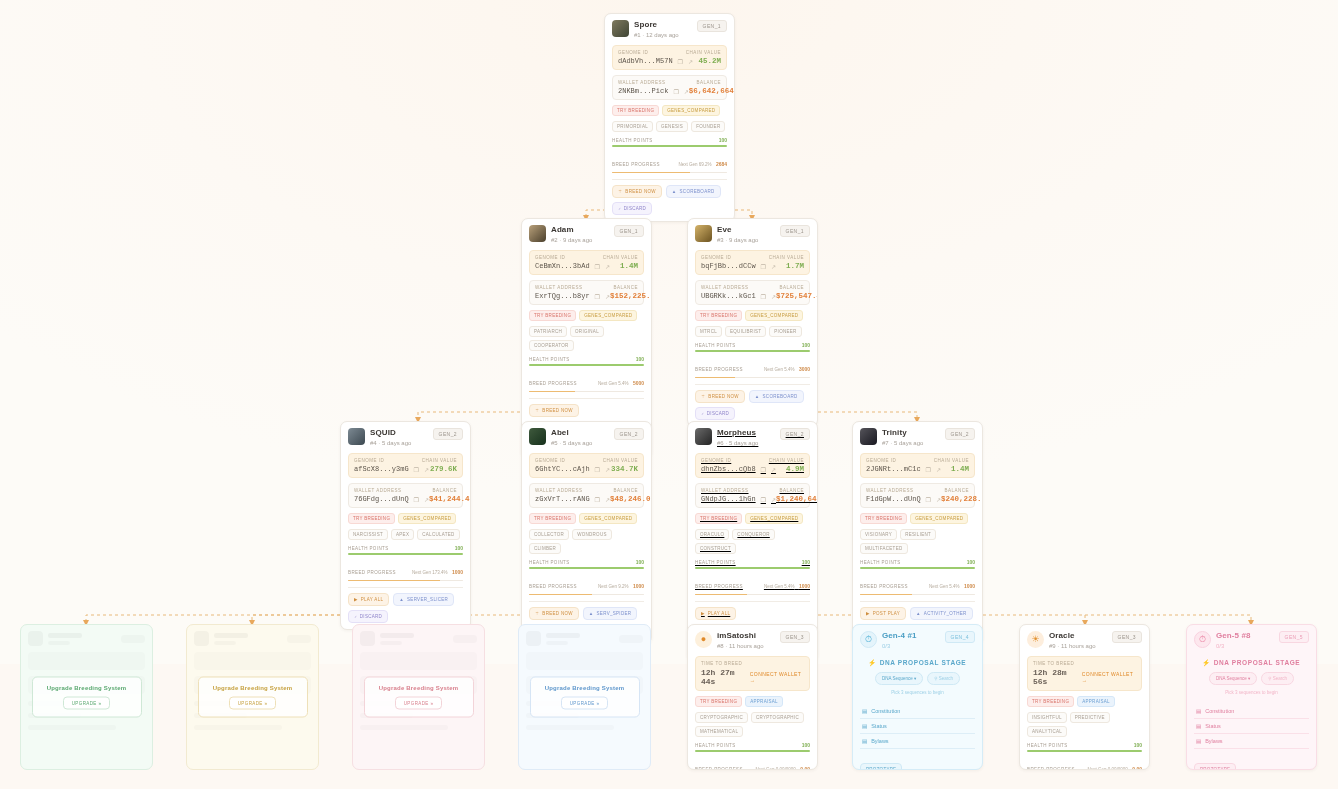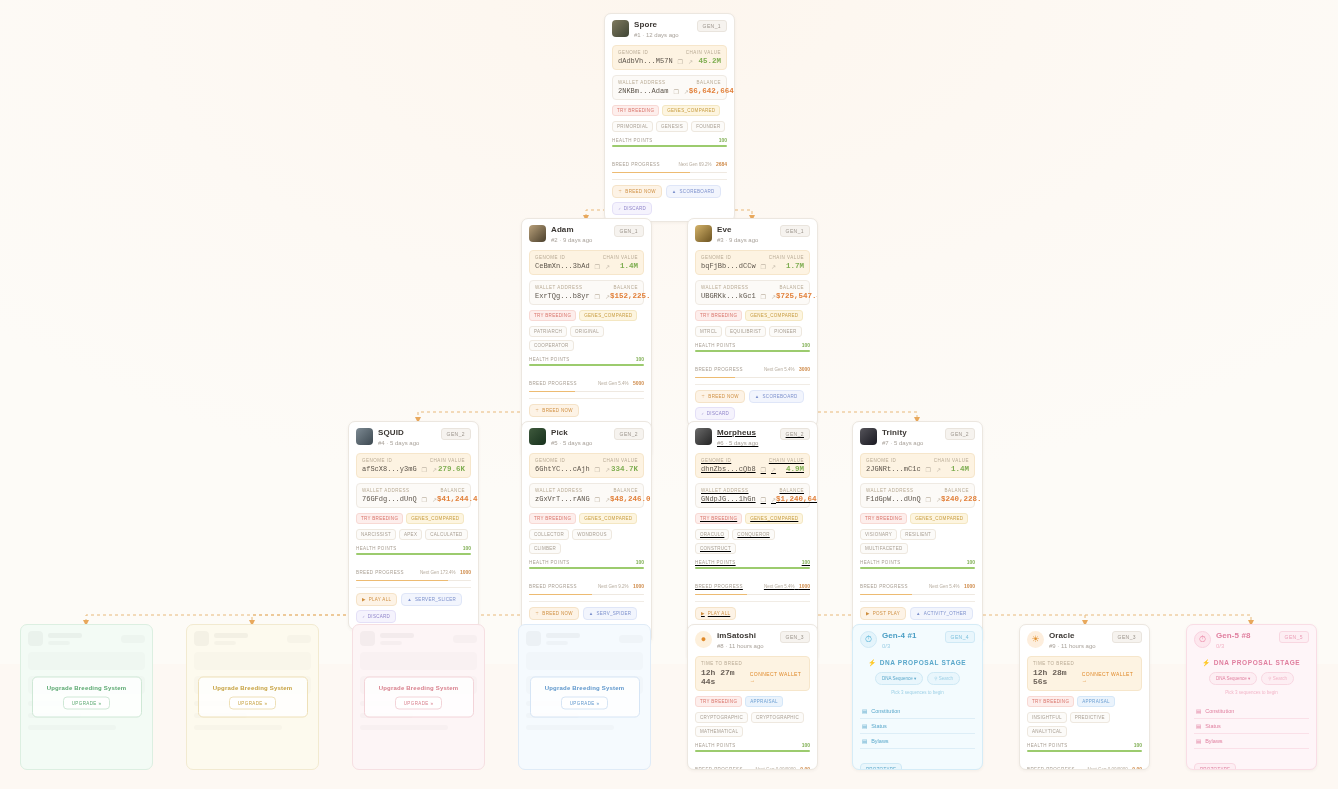--- a/index.html
+++ b/index.html
@@ -237,21 +237,21 @@
         <span class="f-spacer"></span>
         <span class="f-val">45.2M</span>
       </div>
     </div>
     <div class="field plain">
       <div class="field-row">
         <span class="f-label">WALLET ADDRESS</span>
         <span class="f-label">BALANCE</span>
       </div>
       <div class="f-line">
-        <span class="f-addr">2NKBm...Adam</span>
+        <span class="f-addr">2NKBm...Pick</span>
         <span class="f-acts">
             <span>❐</span>
             <span>↗</span>
           </span>
         <span class="f-spacer"></span>
         <span class="f-val money">$6,642,664.20</span>
       </div>
     </div>
     <div class="tagrow">
       <span class="tag pink">TRY BREEDING</span>
@@ -456,21 +456,21 @@
           <span>▲</span>
           <span>SCOREBOARD</span>
         </span>
       <span class="btn lilac">
           <span>⍻</span>
           <span>DISCARD</span>
         </span>
     </div>
   </div>
 
-  <div class="card" style="left:348px; top:421px; width:131px;">
+  <div class="card" style="left:340px; top:421px; width:131px;">
     <div class="card-head">
       <span class="avatar av-squid"></span>
       <div class="titles">
         <div class="c-name">SQUID</div>
         <div class="c-sub">#4  ·  5 days ago</div>
       </div>
       <span class="gen-badge">GEN_2</span>
     </div>
     <div class="field">
       <div class="field-row">
@@ -543,21 +543,21 @@
           <span>⍻</span>
           <span>DISCARD</span>
         </span>
     </div>
   </div>
 
   <div class="card" style="left:521px; top:421px; width:131px;">
     <div class="card-head">
       <span class="avatar av-abel"></span>
       <div class="titles">
-        <div class="c-name">Pick</div>
+        <div class="c-name">Abel</div>
         <div class="c-sub">#5  ·  5 days ago</div>
       </div>
       <span class="gen-badge">GEN_2</span>
     </div>
     <div class="field">
       <div class="field-row">
         <span class="f-label">GENOME ID</span>
         <span class="f-label">CHAIN VALUE</span>
       </div>
       <div class="f-line">

